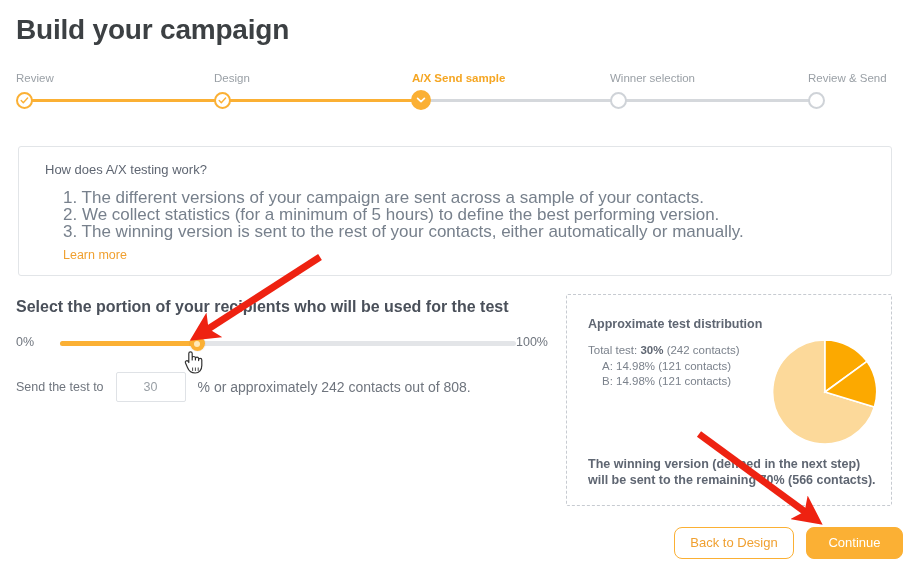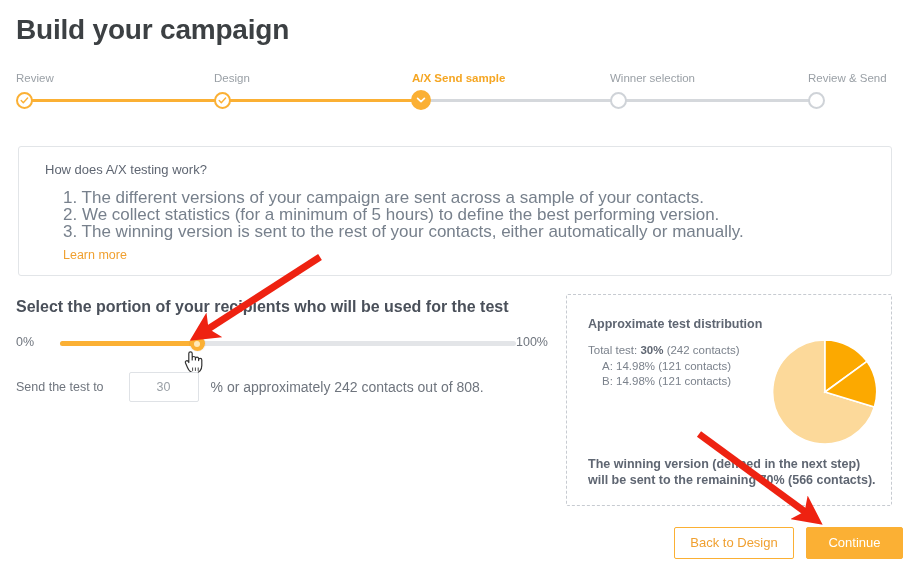--- a/index.html
+++ b/index.html
@@ -210,21 +210,21 @@
     left: 16px;
     top: 372px;
     height: 30px;
     display: flex;
     align-items: center;
     white-space: nowrap;
   }
   .send-label {
     font-size: 12.5px;
     color: #6f757e;
-    margin-right: 25px;
+    margin-right: 12px;
   }
   .pct-input {
     width: 70px;
     height: 30px;
     box-sizing: border-box;
     border: 1px solid #dfe2e6;
     border-radius: 2px;
     background: #ffffff;
     font-family: "Liberation Sans", sans-serif;
     font-size: 12.5px;
@@ -288,21 +288,21 @@
 
   
   .btn {
     position: absolute;
     box-sizing: border-box;
     height: 32px;
     line-height: 30px;
     text-align: center;
     font-family: "Liberation Sans", sans-serif;
     font-size: 13px;
-    border-radius: 2px;
+    border-radius: 8px;
     cursor: pointer;
     padding: 0;
   }
   .btn-secondary {
     left: 674px;
     top: 527px;
     width: 120px;
     border: 1px solid #fbb034;
     background: #ffffff;
     color: #f0a030;

